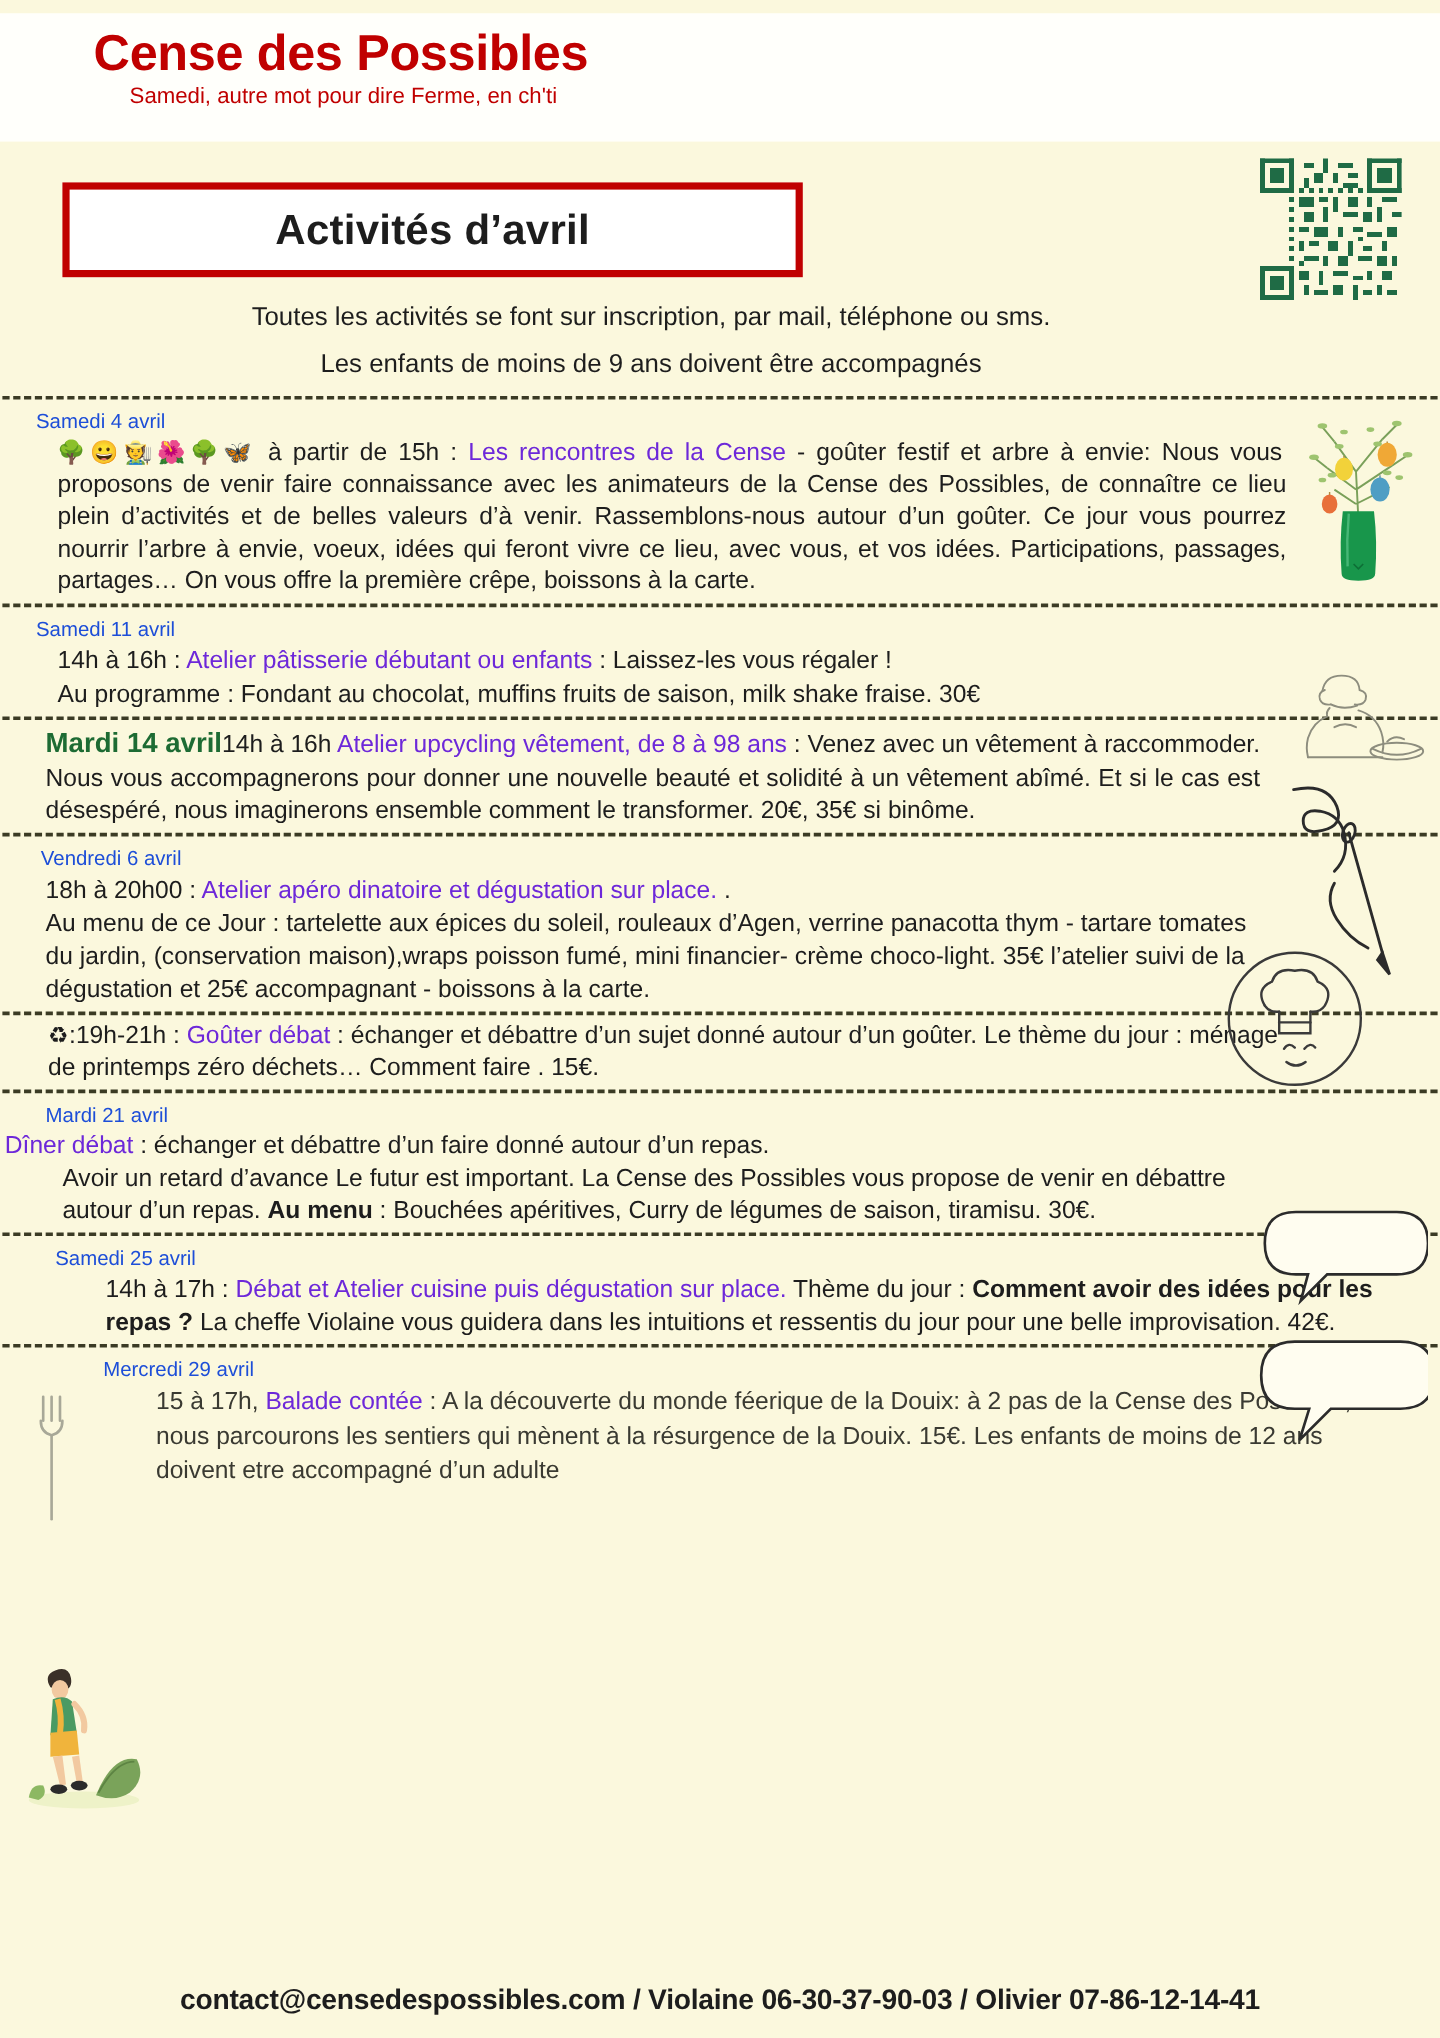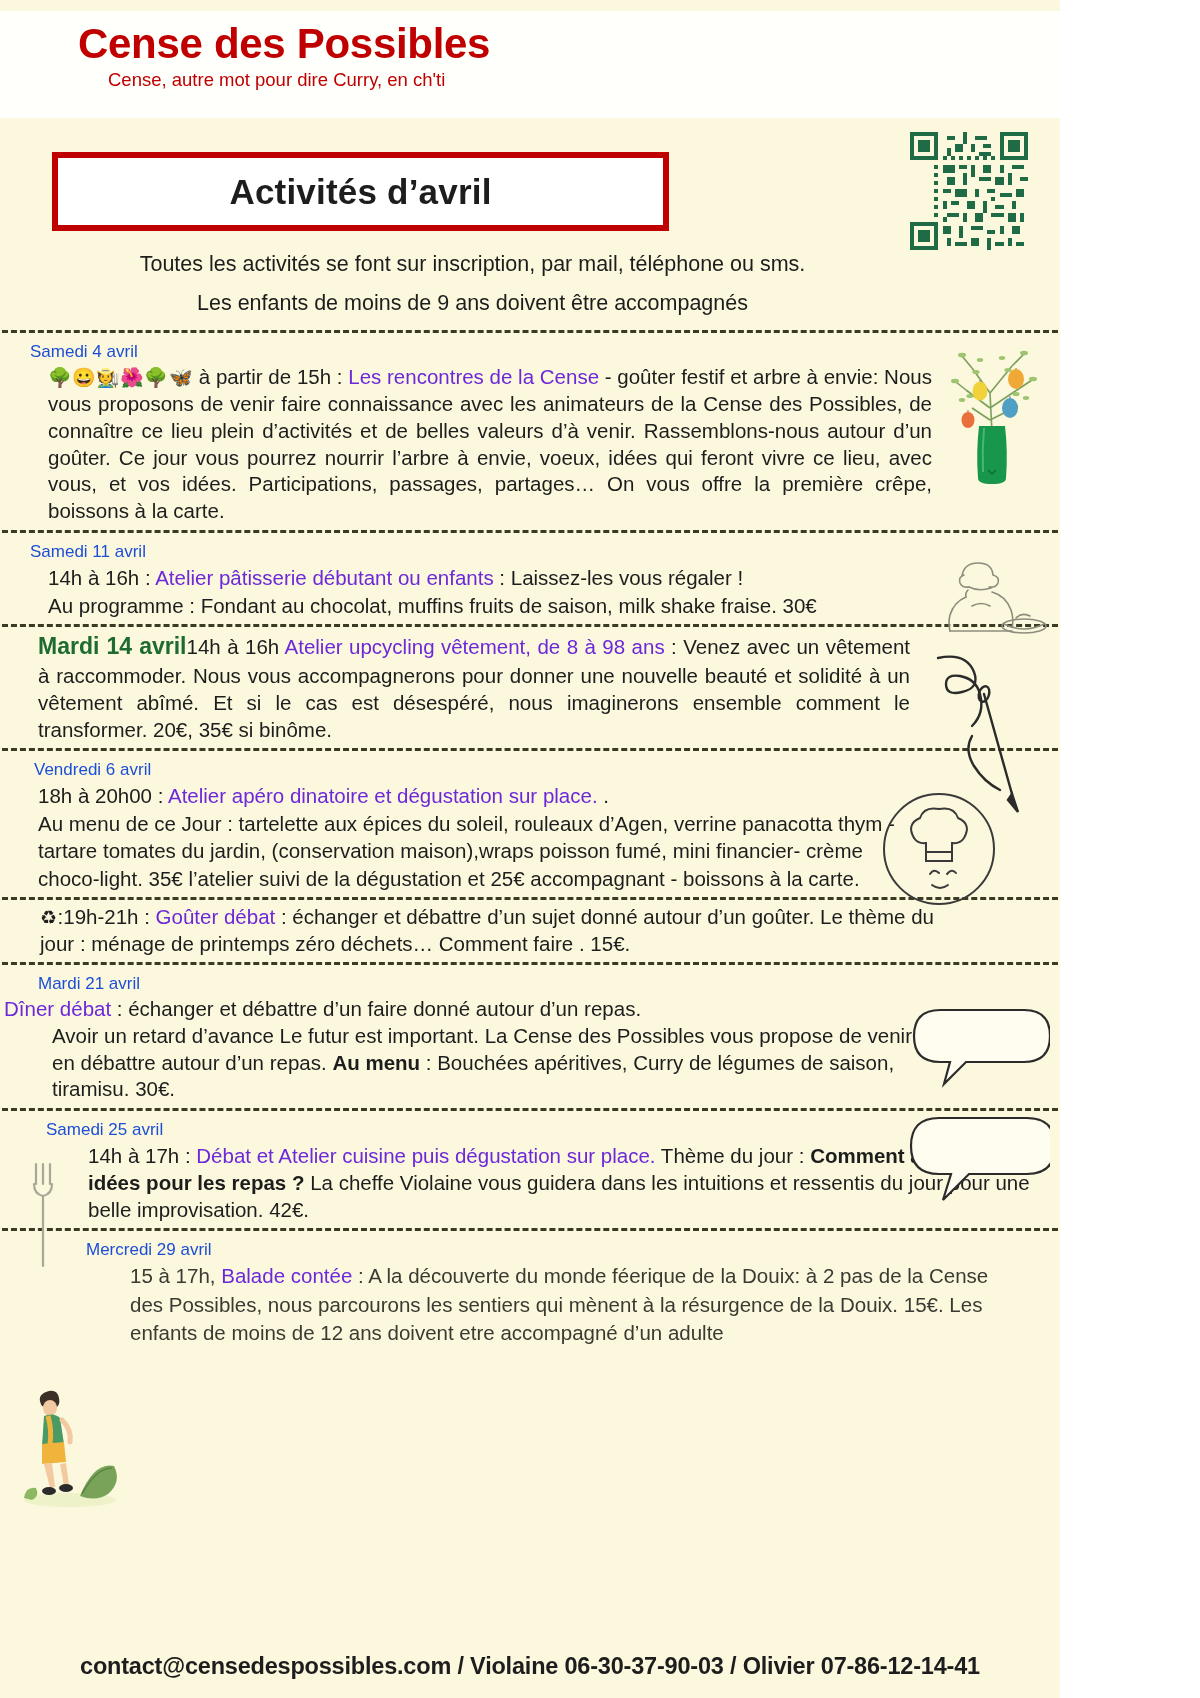--- a/index.html
+++ b/index.html
@@ -12,21 +12,21 @@
     height: 1698px;
     background: #ffffff;
     font-family: "Liberation Sans", sans-serif;
     overflow: hidden;
     position: relative;
   }
 
   
   .page {
     position: relative;
-    width: 1060px;
+    width: 1200px;
     height: 1698px;
     background: #fbf8dd;
     box-sizing: border-box;
     overflow: hidden;
   }
 
   
   .header-band {
     position: relative;
     height: 118px;
@@ -197,21 +197,21 @@
   .art-walker { left: 18px;  top: 1378px; width: 105px; height: 130px; }
 </style>
 </head>
 <body>
 
 <div class="page">
 
   <div class="header-band">
     <div class="brand">
       <div class="brand-title">Cense des Possibles</div>
-      <div class="brand-sub">Cense, autre mot pour dire Curry, en ch'ti</div>
+      <div class="brand-sub">Samedi, autre mot pour dire Ferme, en ch'ti</div>
     </div>
   </div>
 
   <div class="qr">
     <svg viewBox="0 0 29 29" width="118" height="118" shape-rendering="crispEdges">
       <rect width="29" height="29" fill="#fbf8dd"></rect>
       <g fill="#1f6b45">
 
         <rect x="0" y="0" width="7" height="1"></rect>
           <rect x="0" y="6" width="7" height="1"></rect>

